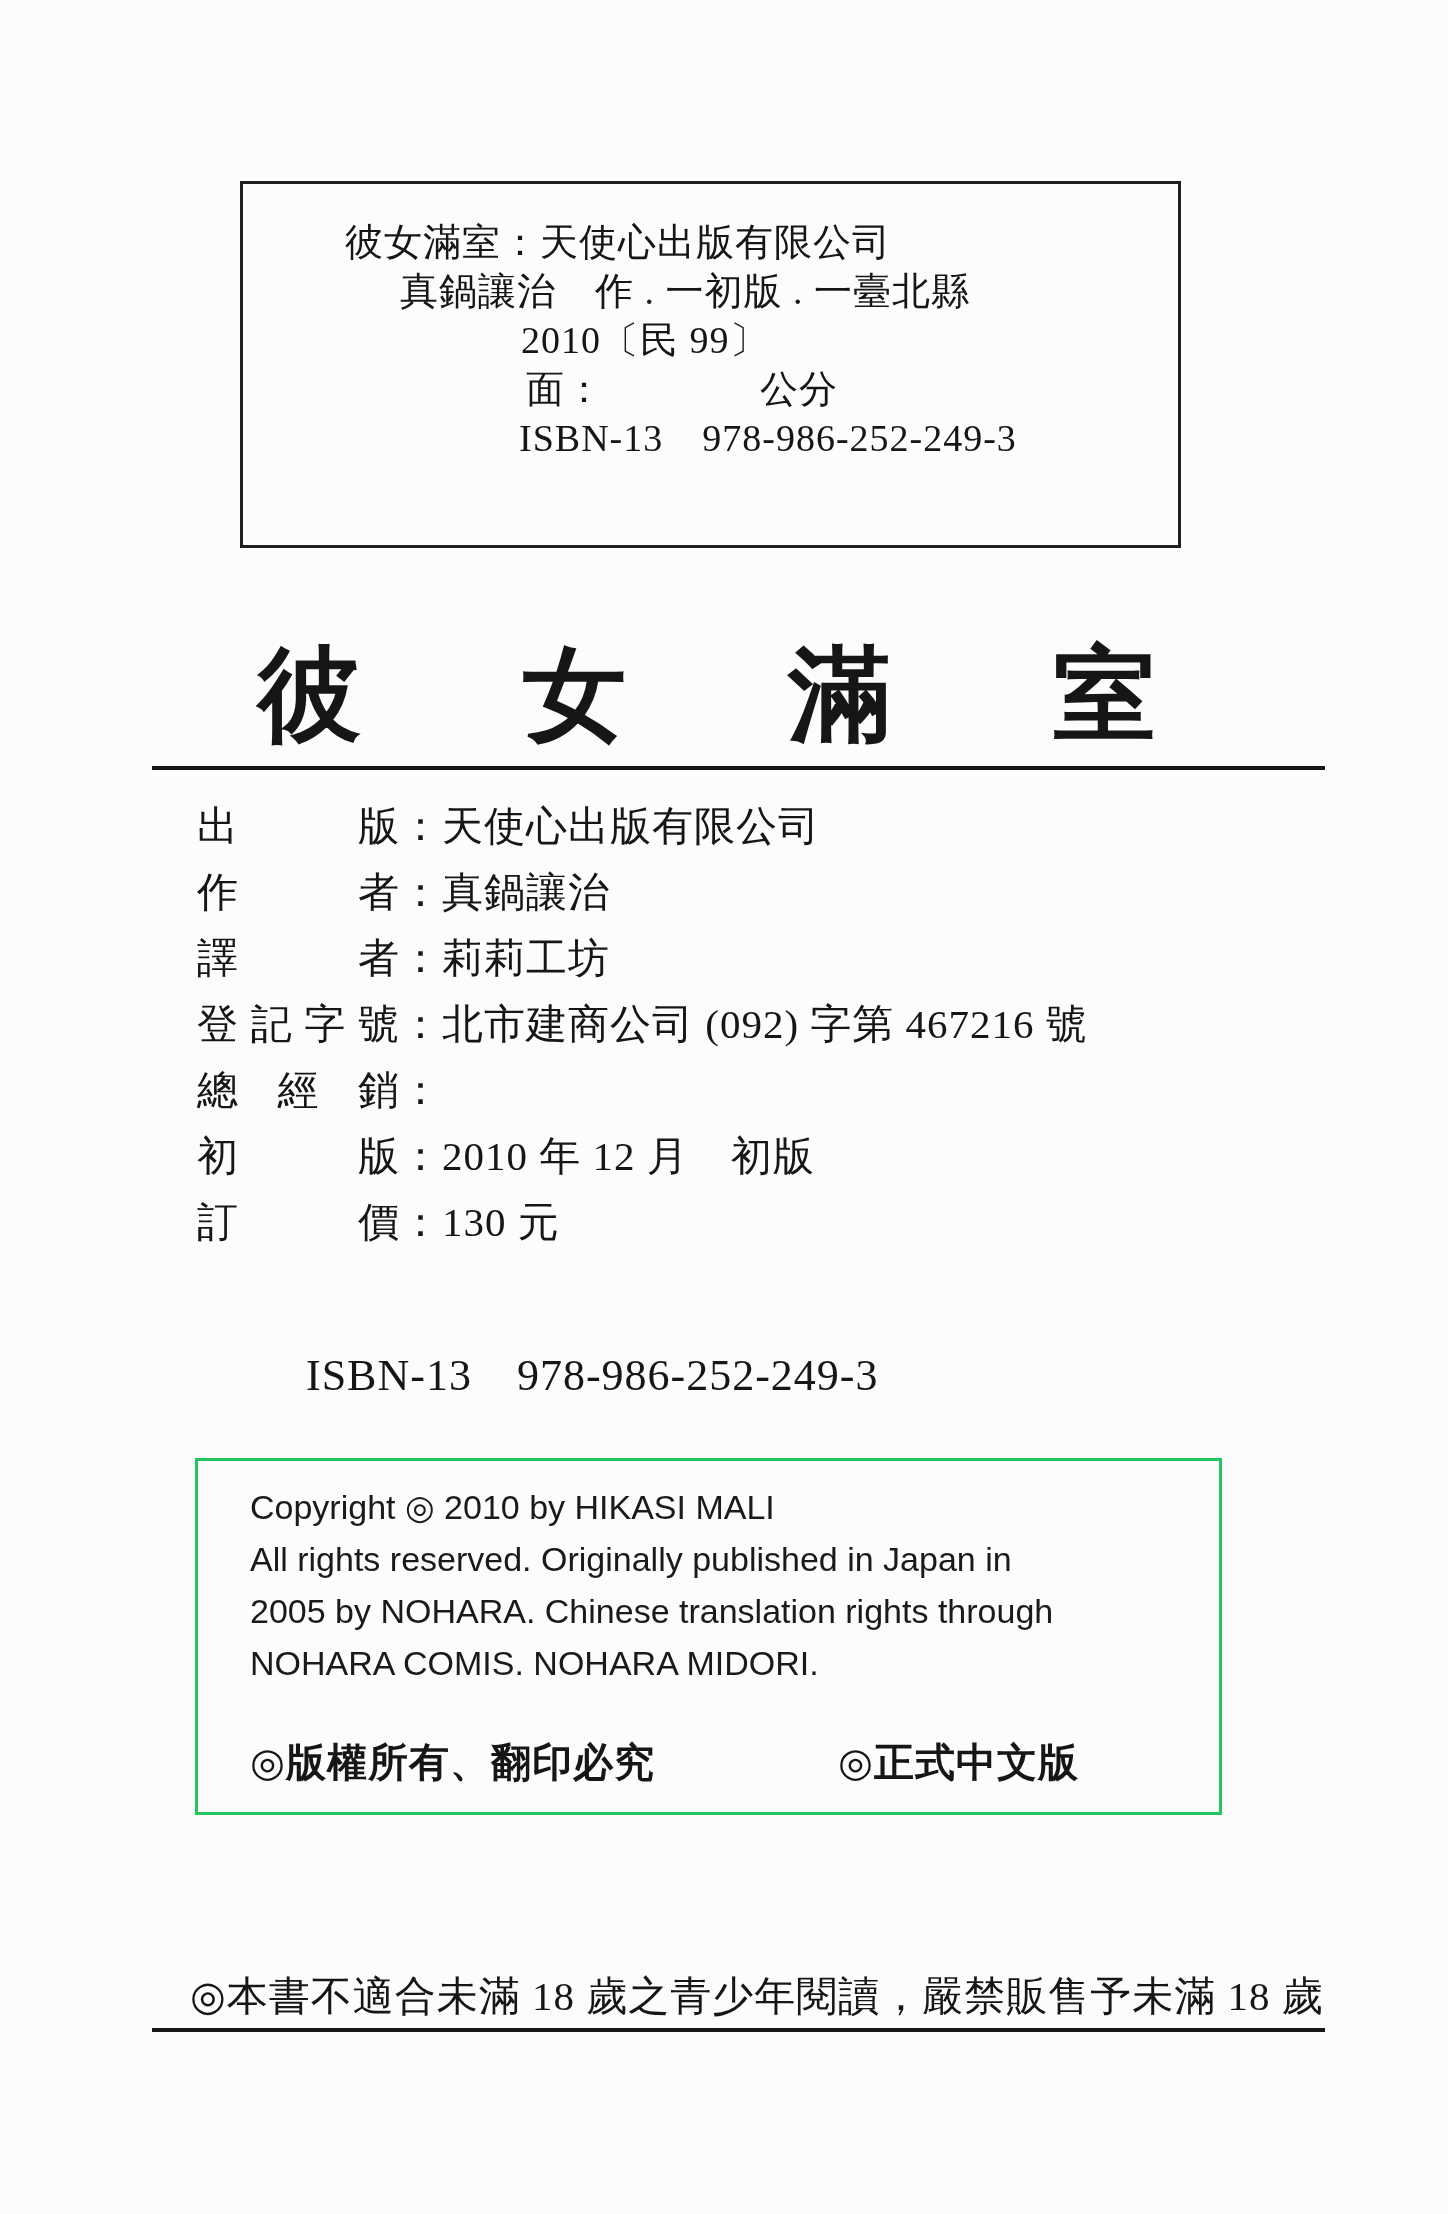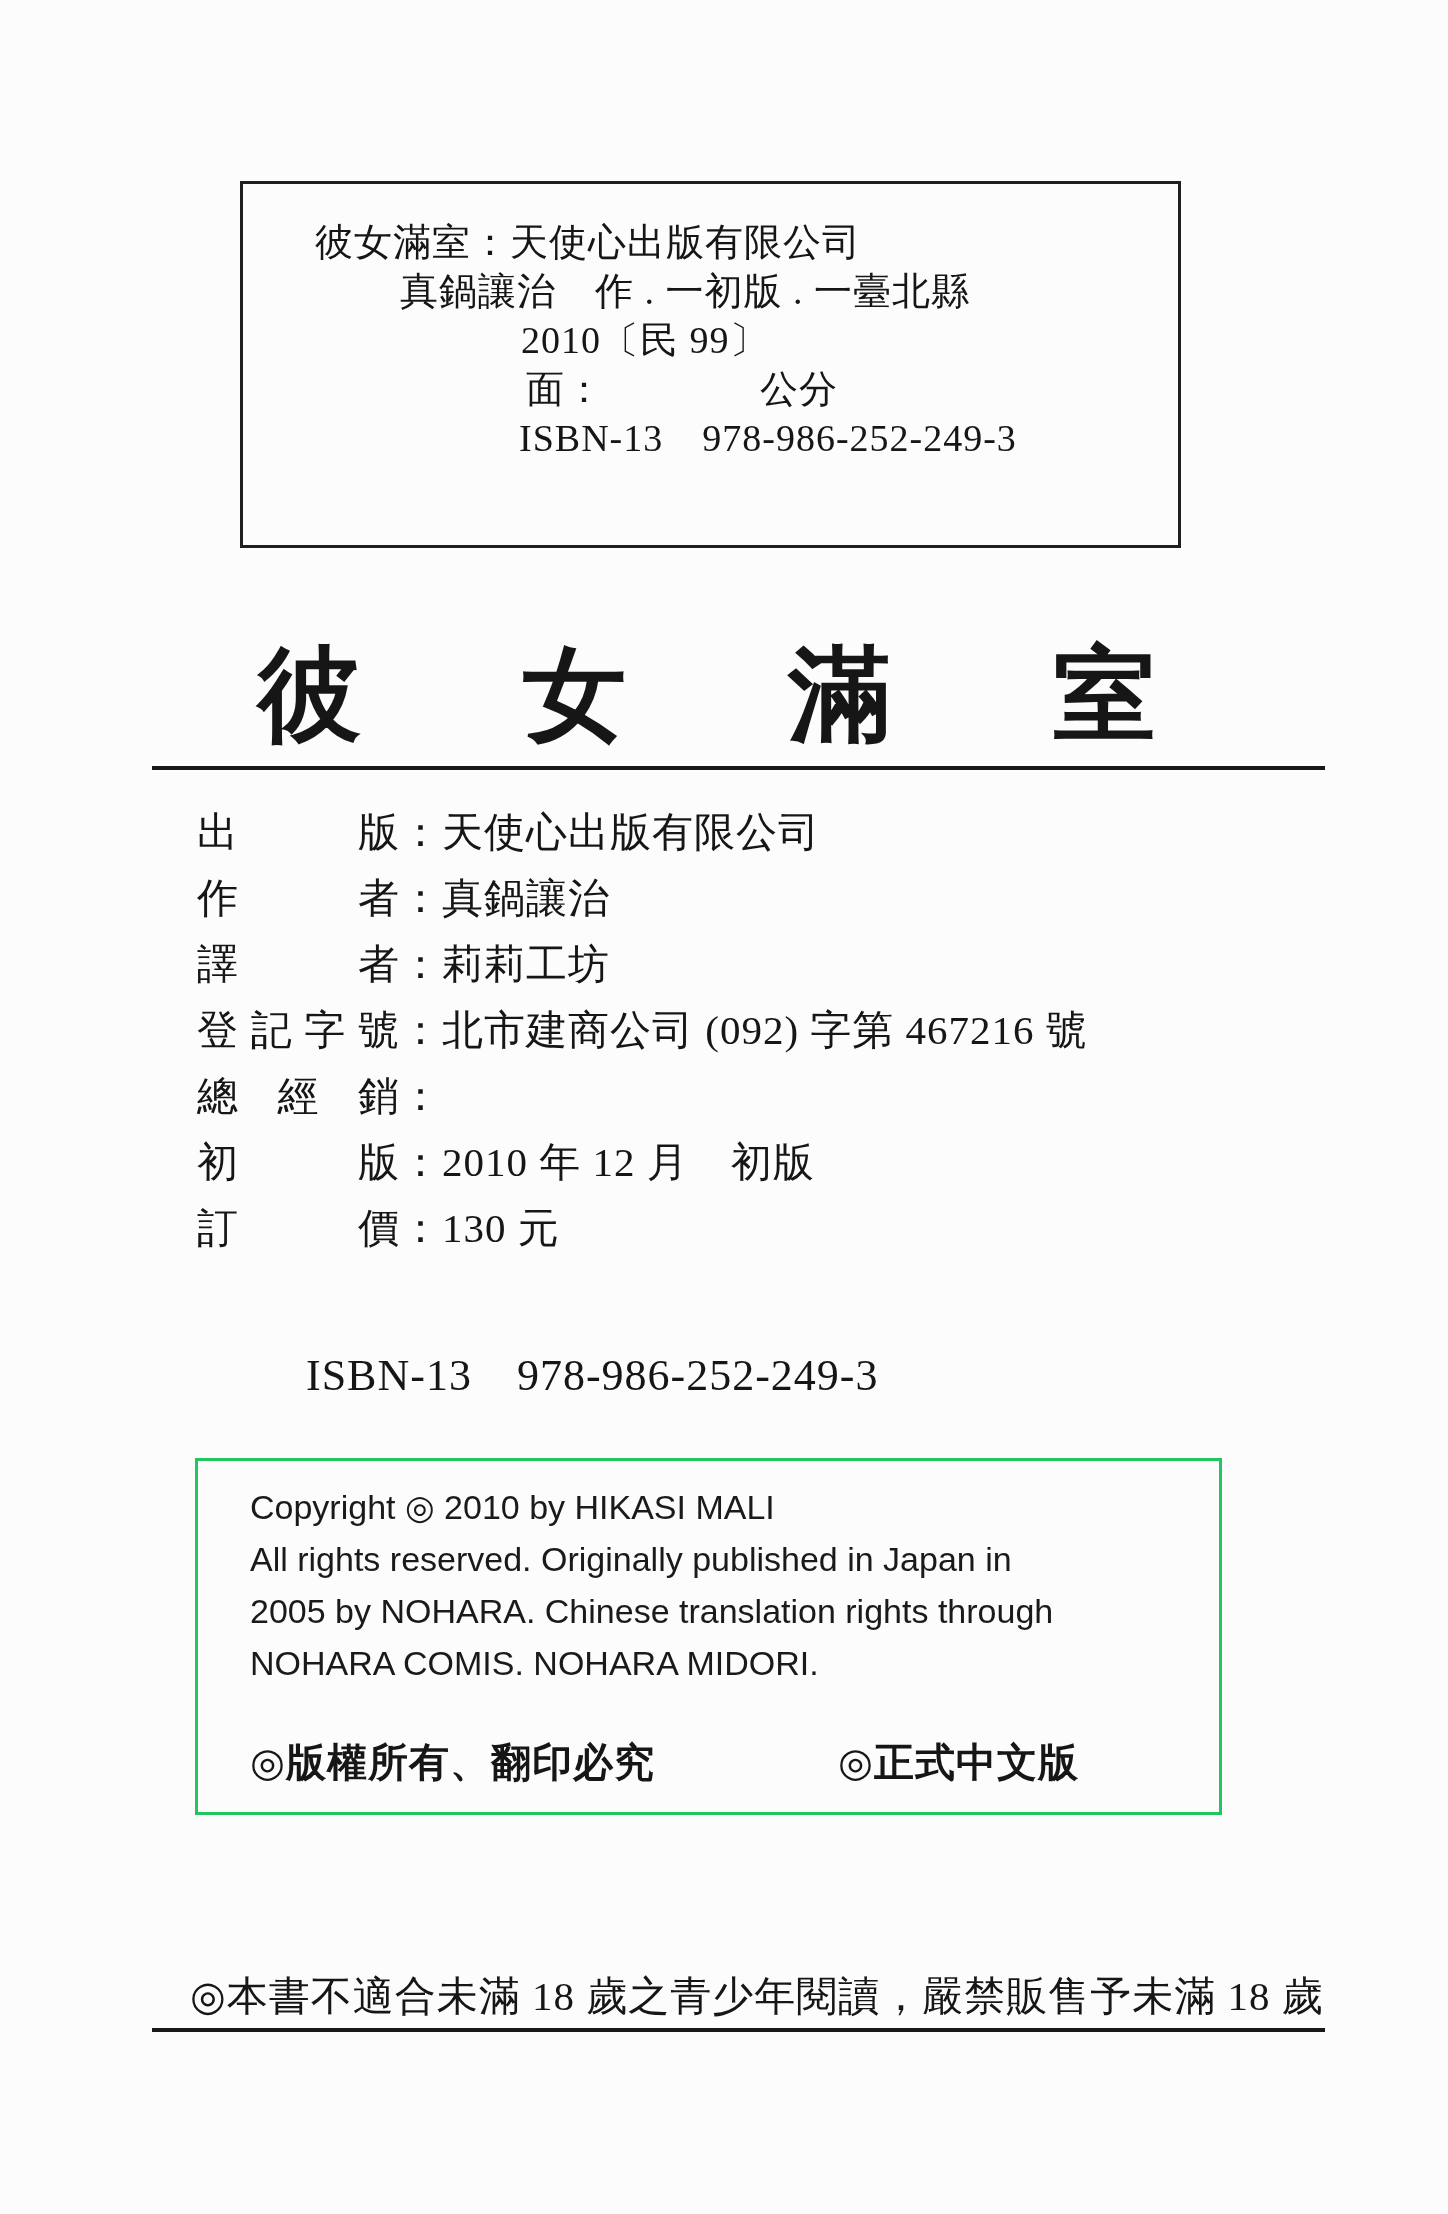--- a/index.html
+++ b/index.html
@@ -16,21 +16,21 @@
   
   .cip-box{
     position:absolute;left:240px;top:181px;
     width:941px;height:367px;
     border:3px solid #1f1f1f;
     box-sizing:border-box;
     padding-top:34px;
     font-size:38px;line-height:49px;
     letter-spacing:1px;
   }
-  .cip-l1{margin-left:72px;font-family:Liberation Serif, serif;}
+  .cip-l1{margin-left:102px;font-family:Liberation Serif, serif;}
   .cip-l2{margin-left:157px;}
   .cip-l3{margin-left:278px;}
   .cip-l4{margin-left:283px;}
   .cip-l5{margin-left:276px;}
   
   .book-title{
     position:absolute;left:258px;top:642px;
     width:898px;height:112px;
     display:flex;justify-content:space-between;align-items:flex-start;
     font-size:103px;line-height:106px;
@@ -40,21 +40,21 @@
     position:absolute;left:152px;width:1173px;height:4px;
     background:#181818;
   }
   .rule-title{top:766px;}
   .rule-bottom{top:2028px;}
   
   .colophon{
     position:absolute;left:197px;top:799px;
     font-size:41px;letter-spacing:1px;
   }
-  .colo-row{height:66px;display:flex;align-items:center;white-space:pre;}
+  .colo-row{height:66px;display:flex;align-items:flex-start;white-space:pre;}
   .colo-label{
     display:inline-block;width:203px;
     text-align:justify;text-align-last:justify;
   }
   .colo-colon{display:inline-block;}
   .colo-value{display:inline-block;}
   
   .isbn-line{
     position:absolute;left:306px;top:1346px;
     font-size:44px;letter-spacing:1px;white-space:pre;

